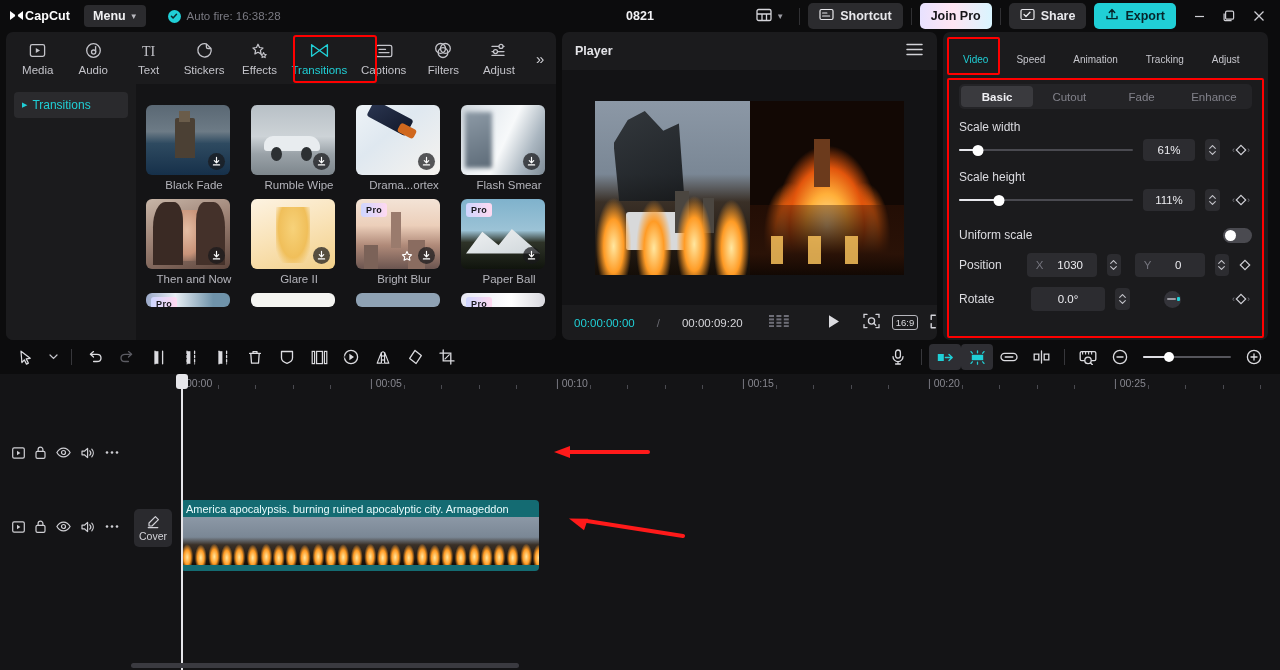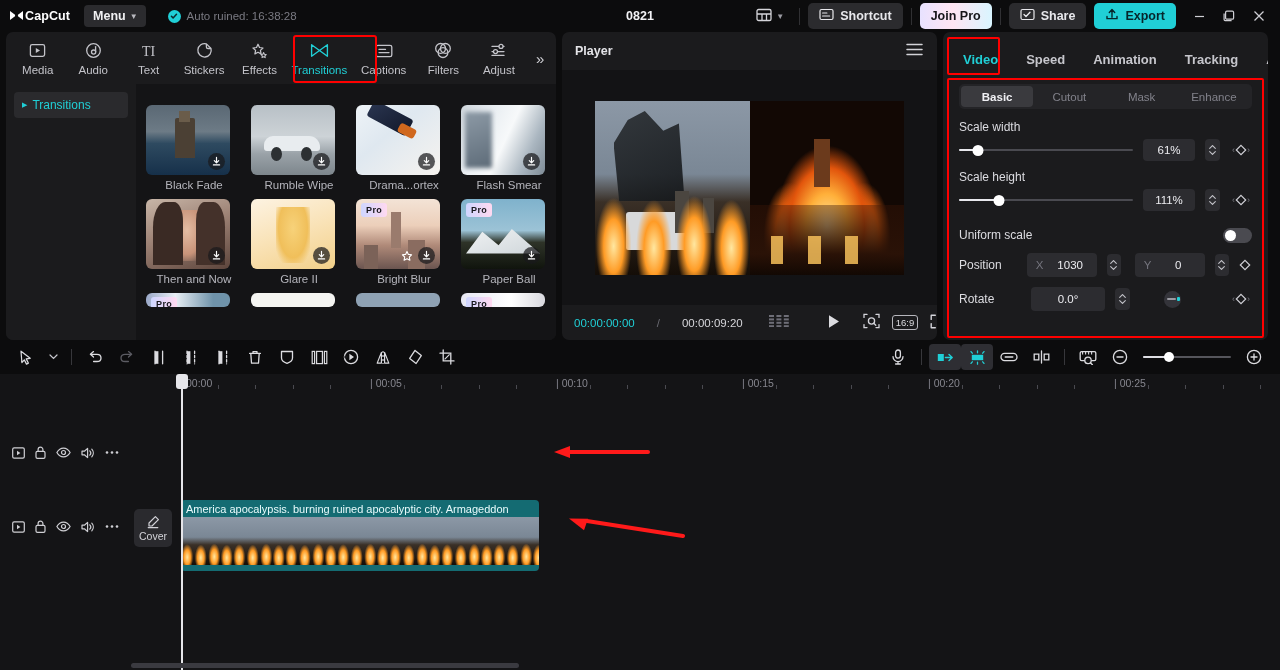--- a/index.html
+++ b/index.html
@@ -86,21 +86,21 @@
   .player-foot { height:35px; display:flex; align-items:center; padding:0 12px; gap:22px; flex:0 0 35px; }
   .tc-cur { color:#20cfd6; font-size:11.5px; }
   .tc-sep { color:#6b6b73; font-size:11.5px; }
   .tc-tot { color:#d6d6da; font-size:11.5px; }
   .pf-right { margin-left:auto; display:flex; align-items:center; gap:12px; }
   .ratio-chip { border:1.4px solid #b6b6bc; border-radius:3px; padding:0 3px; font-size:9.5px; color:#dcdce0; line-height:13px; }
 
   
   .props { width:325px; background:#1b1b1d; border-radius:7px; display:flex; flex-direction:column; overflow:hidden; position:relative; }
   .prop-tabs { height:46px; display:flex; align-items:center; gap:0; padding-left:14px; flex:0 0 46px; position:relative; overflow:hidden; }
-  .ptab { font-size:13px; font-weight:700; color:#c6c6cc; cursor:pointer; white-space:nowrap; padding:0 14px;margin-top:8px; }
+  .ptab { font-size:10px; font-weight:400; color:#c6c6cc; cursor:pointer; white-space:nowrap; padding:0 14px;margin-top:8px; }
   .ptab.active { color:#20cfd6; }
   .ptab-hl { position:absolute; left:4px; top:5px; width:53px; height:38px; border:2.5px solid #ff0000; border-radius:2px; pointer-events:none; }
   .props-hl { position:absolute; left:4px; top:46px; right:4px; bottom:2px; border:2.5px solid #ff0000; border-radius:2px; pointer-events:none; }
   .prop-body { flex:1; padding:6px 16px 0 16px; overflow:hidden; }
   .seg { height:25px; background:#242427; border-radius:5px; display:flex; padding:2px; margin-bottom:11px; }
   .seg div { flex:1; display:flex; align-items:center; justify-content:center; font-size:11.5px; color:#82828b;
              border-radius:4px; cursor:pointer; }
   .seg div.on { background:#3a3a3e; color:#f0f0f4; font-weight:700; }
   .plabel { font-size:12px; color:#dcdce1; margin-bottom:5px; }
   .row-slider { display:flex; align-items:center; gap:10px; margin-bottom:9px; }
@@ -195,21 +195,21 @@
       <span>Menu</span>
       <span class="caret">▼</span>
     </div>
 
     <div class="autosave">
       <span class="check-ic">
         <svg width="8" height="8" viewBox="0 0 8 8">
             <path d="M1.4 4.2l1.7 1.7 3.4-3.6" stroke="#0b2b2e" stroke-width="1.5" fill="none" stroke-linecap="round" stroke-linejoin="round"></path>
           </svg>
       </span>
-      <span>Auto ruined: 16:38:28</span>
+      <span>Auto fire: 16:38:28</span>
     </div>
 
     <div class="proj-name">0821</div>
 
     <div class="tb-right">
       <div class="ratio-btn">
         <span>
           <svg width="16" height="14" viewBox="0 0 16 14">
               <rect x="1" y="1.5" width="14" height="11" rx="1.6" stroke="#d5d5da" stroke-width="1.3" fill="none"></rect>
               <path d="M1 6h14M6 6v6.5M10.5 6v6.5" stroke="#d5d5da" stroke-width="1.3"></path>
@@ -609,21 +609,21 @@
         <span class="ptab">Animation</span>
         <span class="ptab">Tracking</span>
         <span class="ptab">Adjust</span>
         <div class="ptab-hl"></div>
       </div>
 
       <div class="prop-body">
         <div class="seg">
           <div class="on">Basic</div>
           <div>Cutout</div>
-          <div>Mask</div>
+          <div>Fade</div>
           <div>Enhance</div>
         </div>
 
         <div>
           <div class="plabel">Scale width</div>
           <div class="row-slider">
             <div class="slider">
               <div class="track"></div>
                 <div class="fill" style="width:11%"></div>
                 <div class="knob" style="left:11%"></div>

